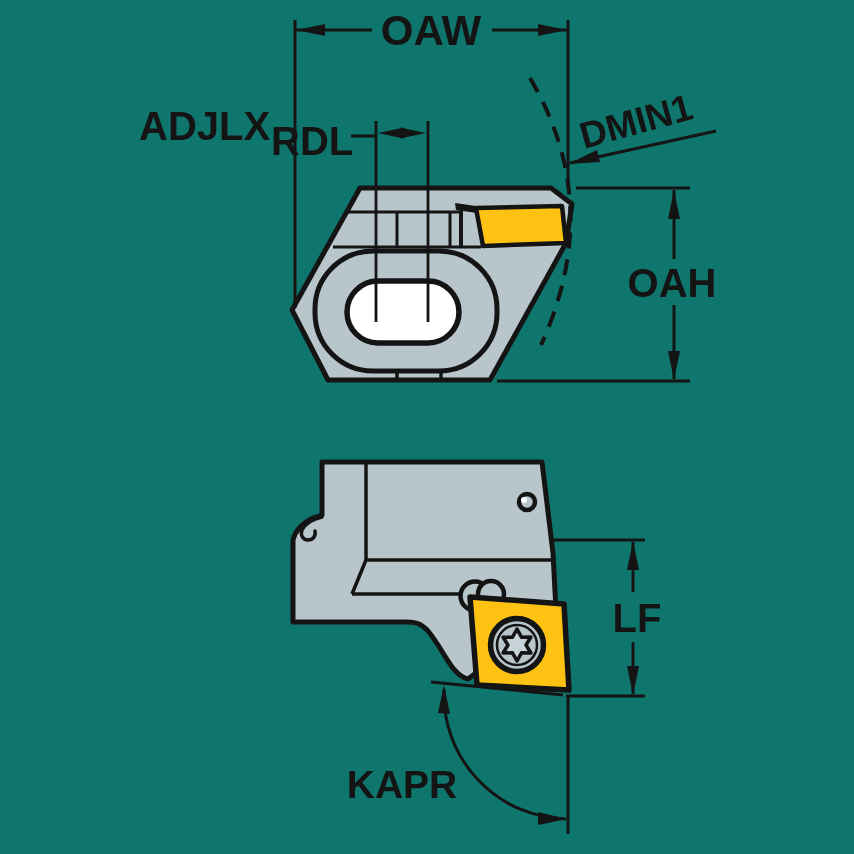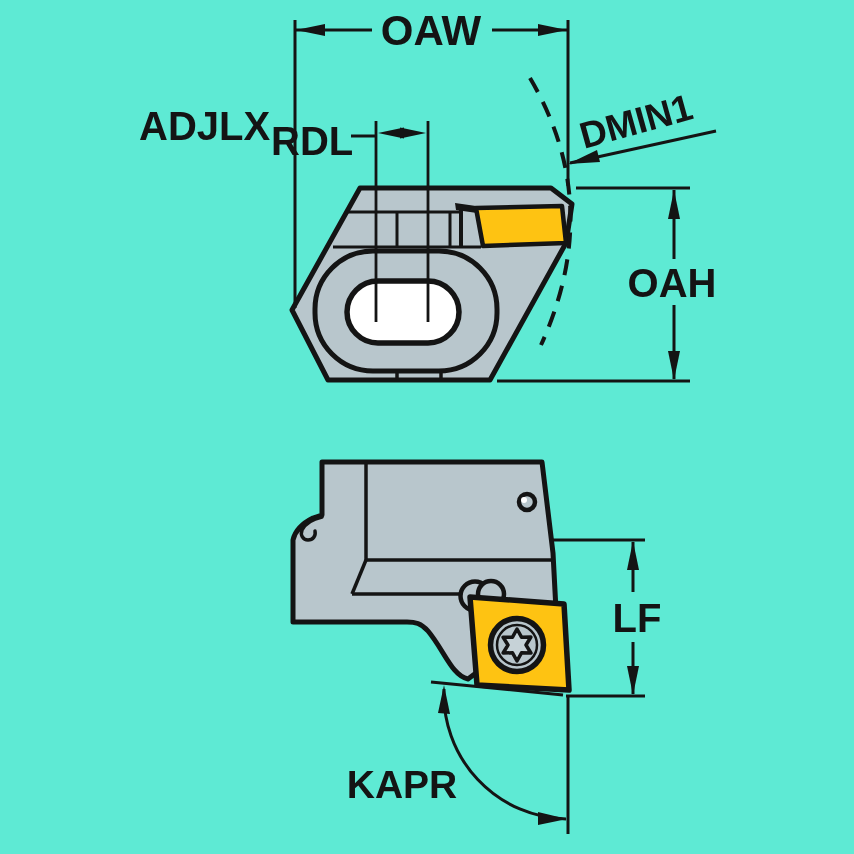--- a/index.html
+++ b/index.html
@@ -1,16 +1,16 @@
 <!DOCTYPE html>
 <html><head>
 <meta charset="utf-8">
 <style>
   html,body{margin:0;padding:0;background:#ffffff;}
-  .stage{position:relative;width:854px;height:854px;background:#5eead4;overflow:hidden;}
+  .stage{position:relative;width:854px;height:854px;background:#0f766e;overflow:hidden;}
   svg{display:block;}
   .dimtext{font-family:"Liberation Sans","DejaVu Sans",sans-serif;font-weight:bold;fill:#141414;}
 </style>
 </head>
 <body>
 
 <div class="stage">
 <svg width="854" height="854" viewBox="0 0 854 854">
 
   <g>

